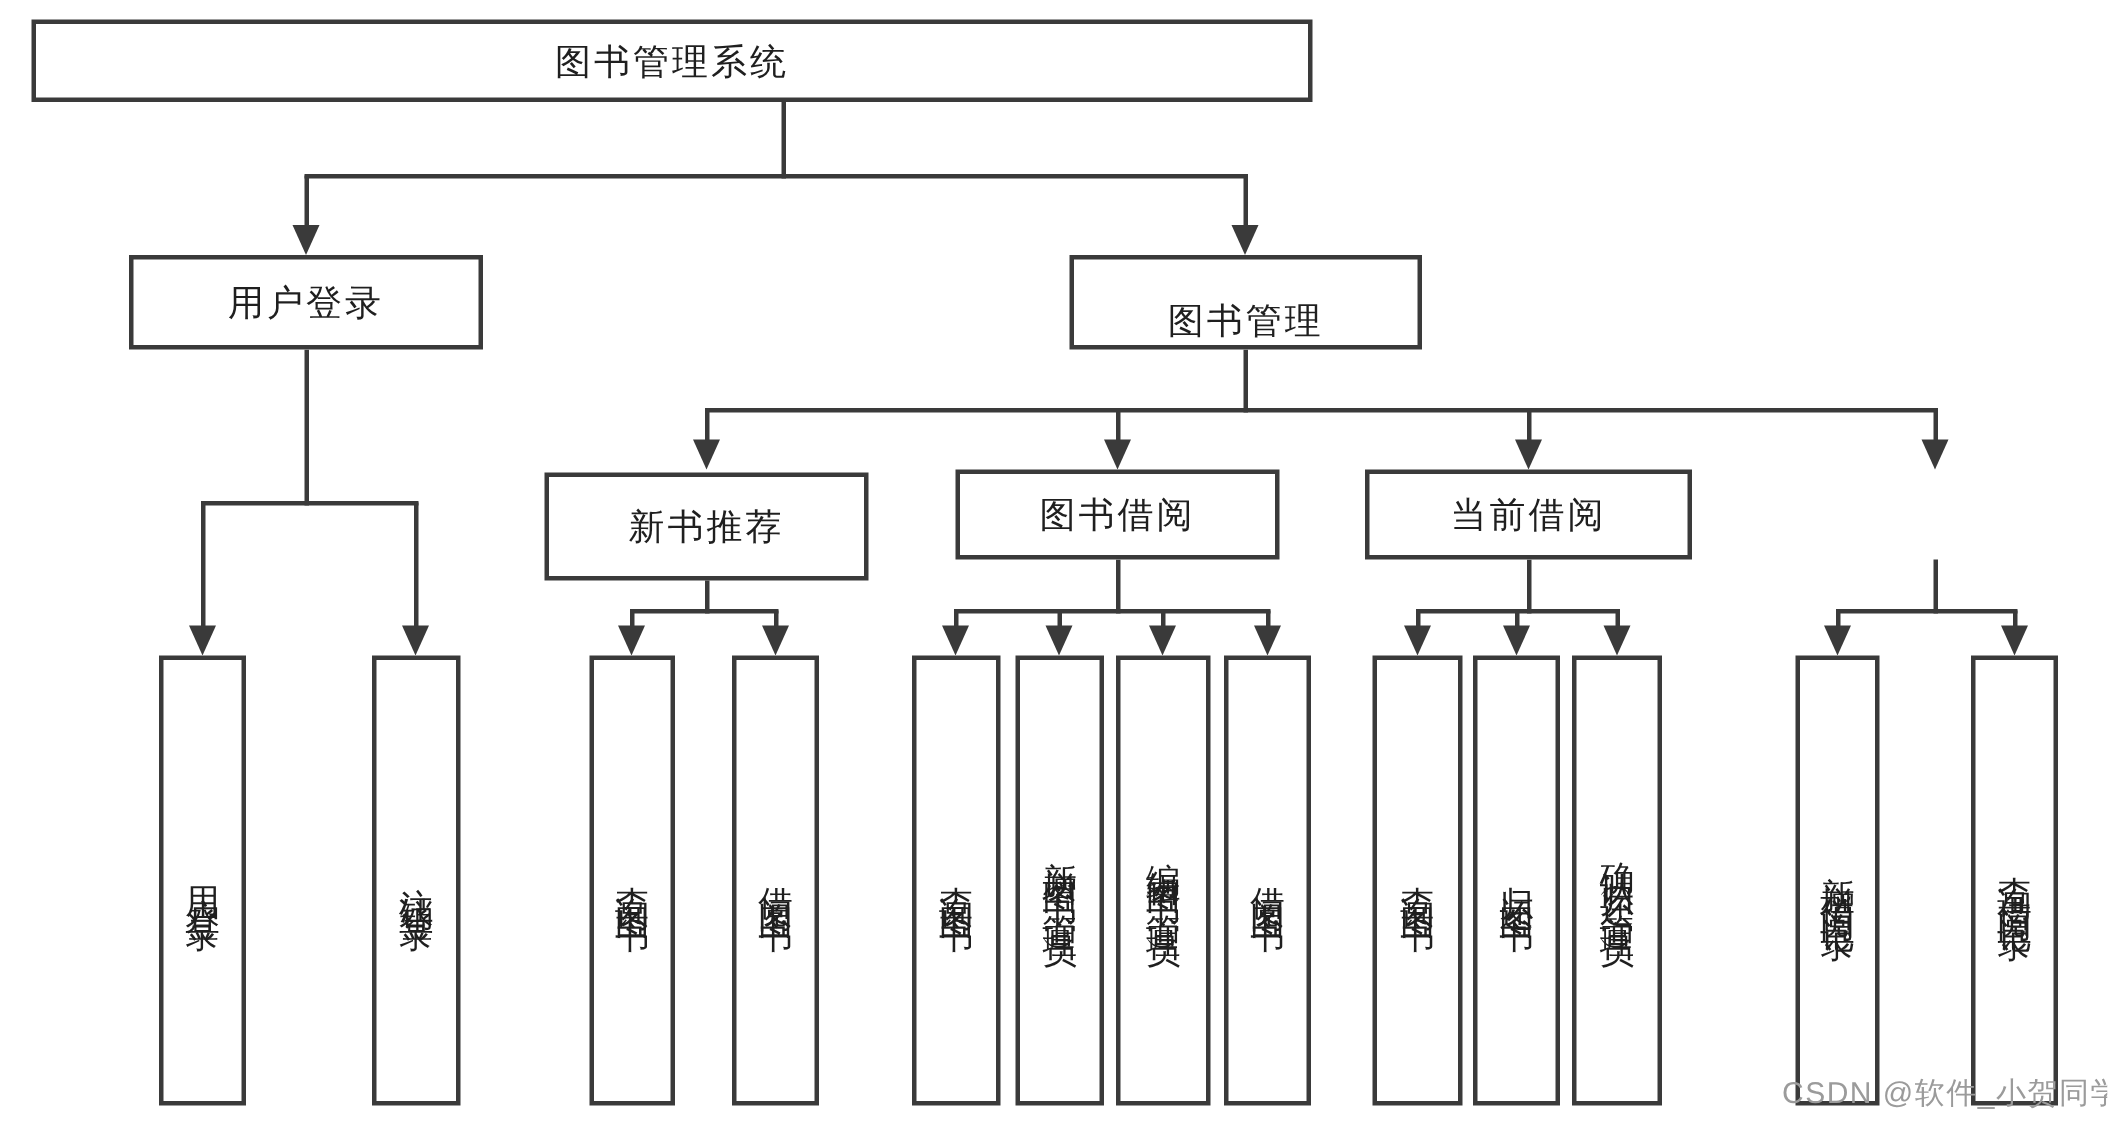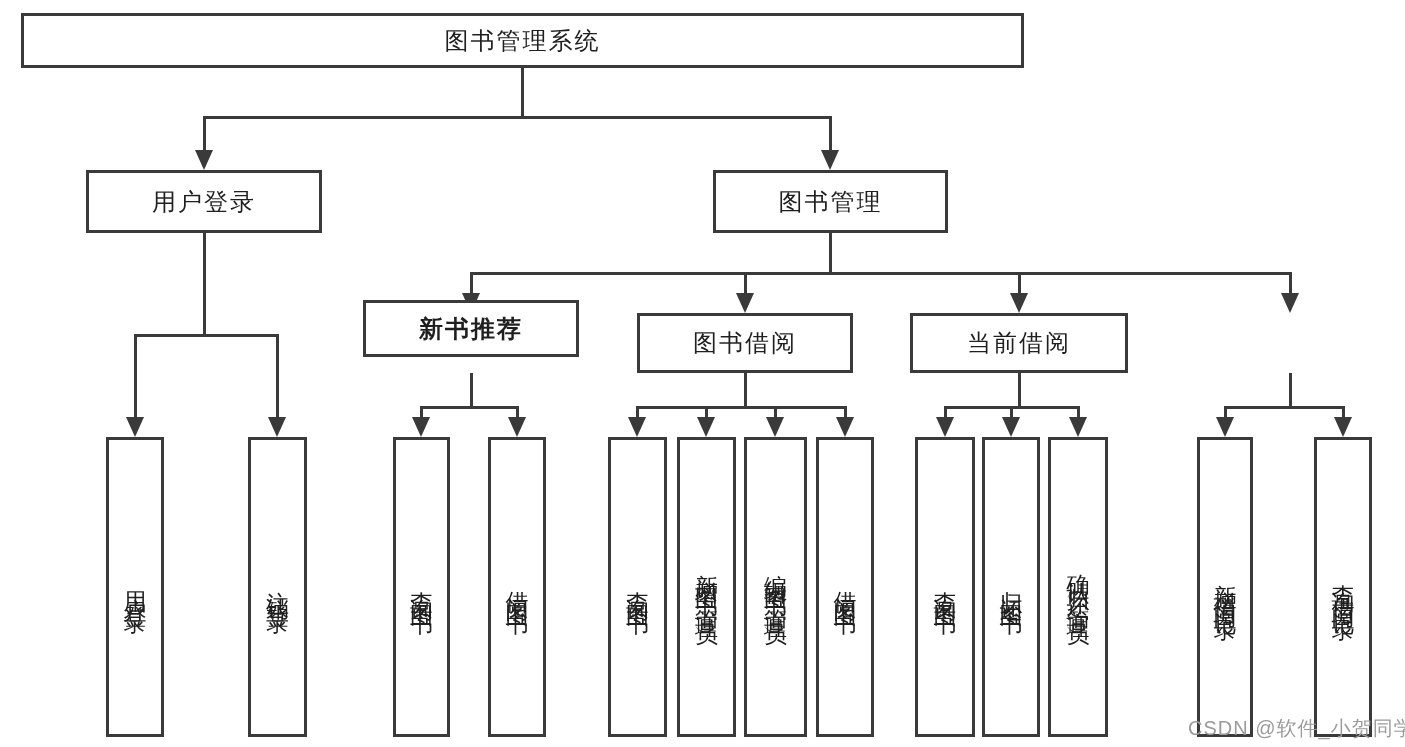--- a/index.html
+++ b/index.html
@@ -30,32 +30,32 @@
     position:absolute; left:1188px; top:715px; z-index:4;
     font-size:20px; letter-spacing:1px; white-space:nowrap;
     color:var(--wm,#9b9b9b);
   }
 </style>
 </head>
 <body>
 
 <div class="canvas">
 
-  <div class="node node-h" style="left:21px; top:13px; width:1003px; height:55px;">
+  <div class="node node-h" style="left:21px; top:13px; width:854px; height:55px;">
     <span>图书管理系统</span>
   </div>
 
   <div class="node node-h" style="left:86px; top:170px; width:236px; height:63px;">
     <span>用户登录</span>
   </div>
-  <div class="node node-h" style="left:713px; top:170px; width:235px; height:63px;">
+  <div class="node node-h" style="left:713px; top:170px; width:235px; height:63px;align-items:flex-end;">
     <span>图书管理</span>
   </div>
 
-  <div class="node node-h" style="left:363px; top:300px; width:216px; height:57px;font-weight:bold;">
+  <div class="node node-h" style="left:363px; top:315px; width:216px; height:72px;">
     <span>新书推荐</span>
   </div>
   <div class="node node-h" style="left:910px; top:313px; width:218px; height:60px;">
     <span>当前借阅</span>
   </div>
   <div class="node node-h" style="left:637px; top:313px; width:216px; height:60px;">
     <span>图书借阅</span>
   </div>
 
   <div class="node node-v" style="left:106px; top:437px; width:58px; height:300px;">

